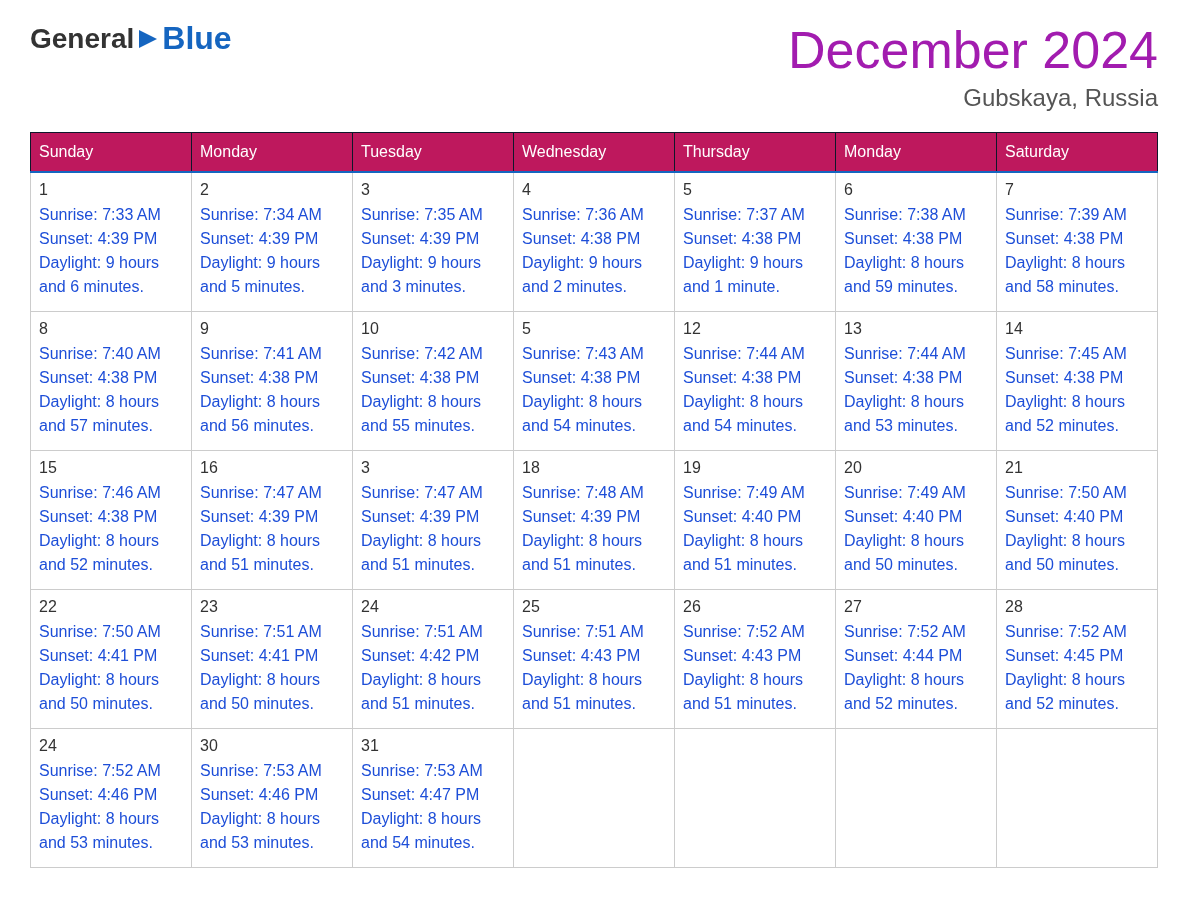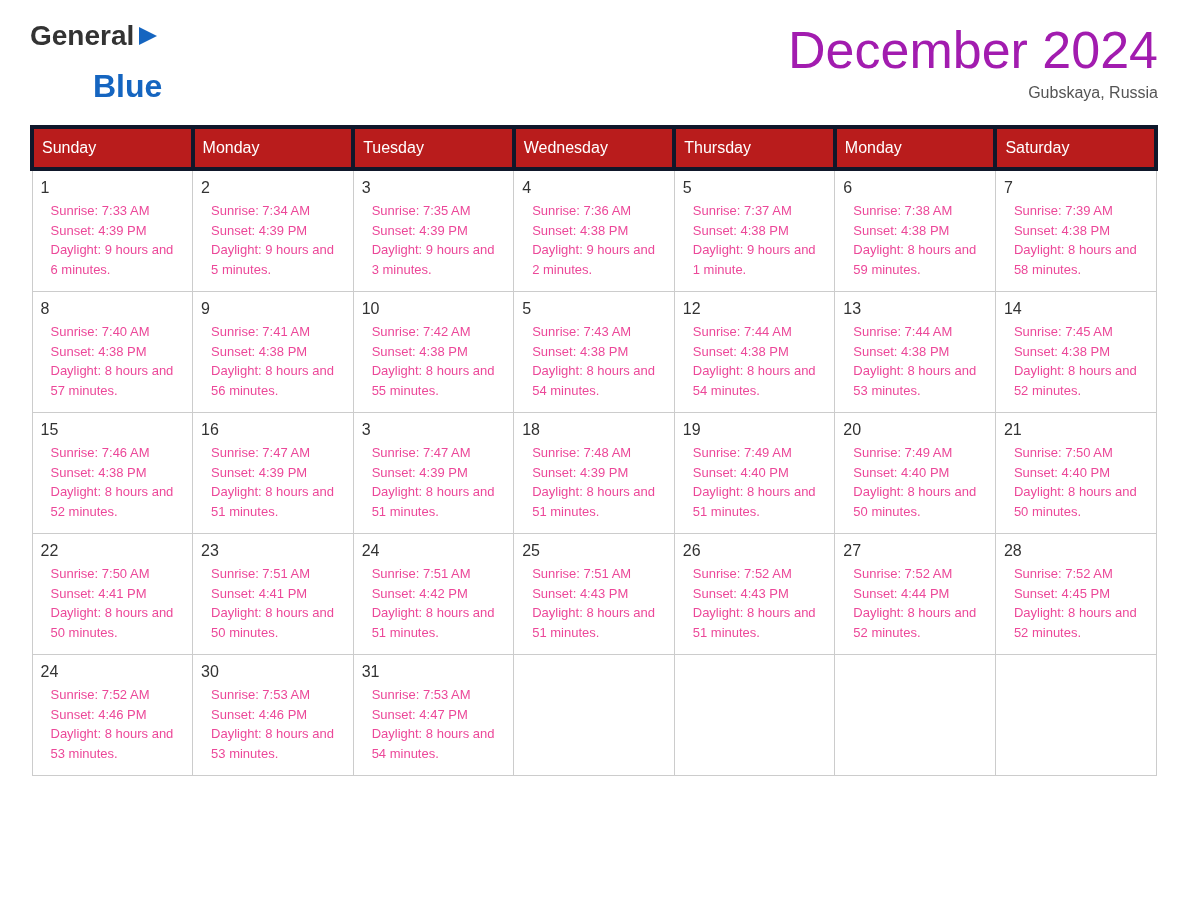--- a/index.html
+++ b/index.html
@@ -11,23 +11,22 @@
       padding: 20px 30px;
     }
     .header {
       display: flex;
       justify-content: space-between;
       align-items: flex-start;
       margin-bottom: 20px;
     }
     .logo {
       display: flex;
-      flex-direction: column;
-      align-items: flex-end;
-      gap: 16px;
+      flex-direction: row;
+      align-items: center;
     }
     .logo-text {
       display: flex;
       align-items: center;
       font-size: 28px;
       font-weight: bold;
       color: #333;
     }
     .logo-general { color: #333; }
     .logo-blue {
@@ -37,57 +36,56 @@
     }
     .title-section {
       text-align: right;
     }
     .month-title {
       font-size: 52px;
       font-weight: 300;
       color: #a21caf;
     }
     .location {
-      font-size: 16px;
+      font-size: 24px;
       color: #555;
       margin-top: 4px;
     }
     .calendar-table {
       width: 100%;
       border-collapse: collapse;
       table-layout: fixed;
     }
     .calendar-table th {
-      background-color: #b91c1c;
+      background-color: #be185d;
       color: #fff;
       padding: 10px 8px;
       text-align: left;
       font-size: 16px;
       font-weight: normal;
-      border: 4px solid #0f172a;
+      border: 1px solid #0f172a;
     }
     .calendar-table td {
       vertical-align: top;
       padding: 8px 8px 12px 8px;
       border: 1px solid #ccc;
       font-size: 13px;
       color: #333;
       height: 120px;
     }
     .day-number {
       font-size: 16px;
       font-weight: normal;
       display: block;
       margin-bottom: 4px;
     }
     .day-info {
-      font-size: 13px;
+      font-size: 16px;
       line-height: 1.5;
-      color: #ec4899;
-      margin-left: 10px;
+      color: #1d4ed8;
     }
     .empty-cell {
       background: #fff;
     }
     .row-border-top td {
       border-top: 2px solid #1565c0;
     }
     
     .logo-icon {
       display: inline-flex;

